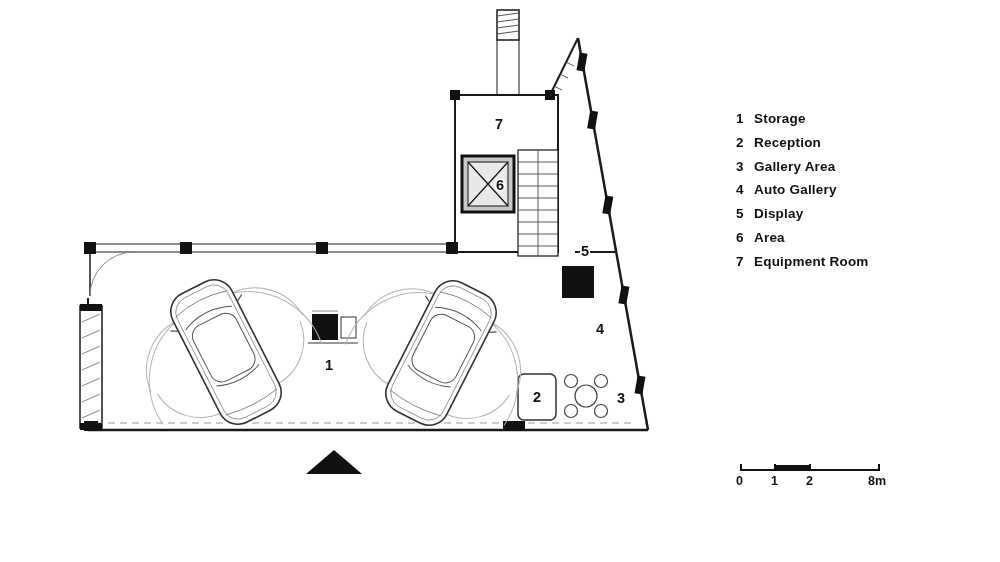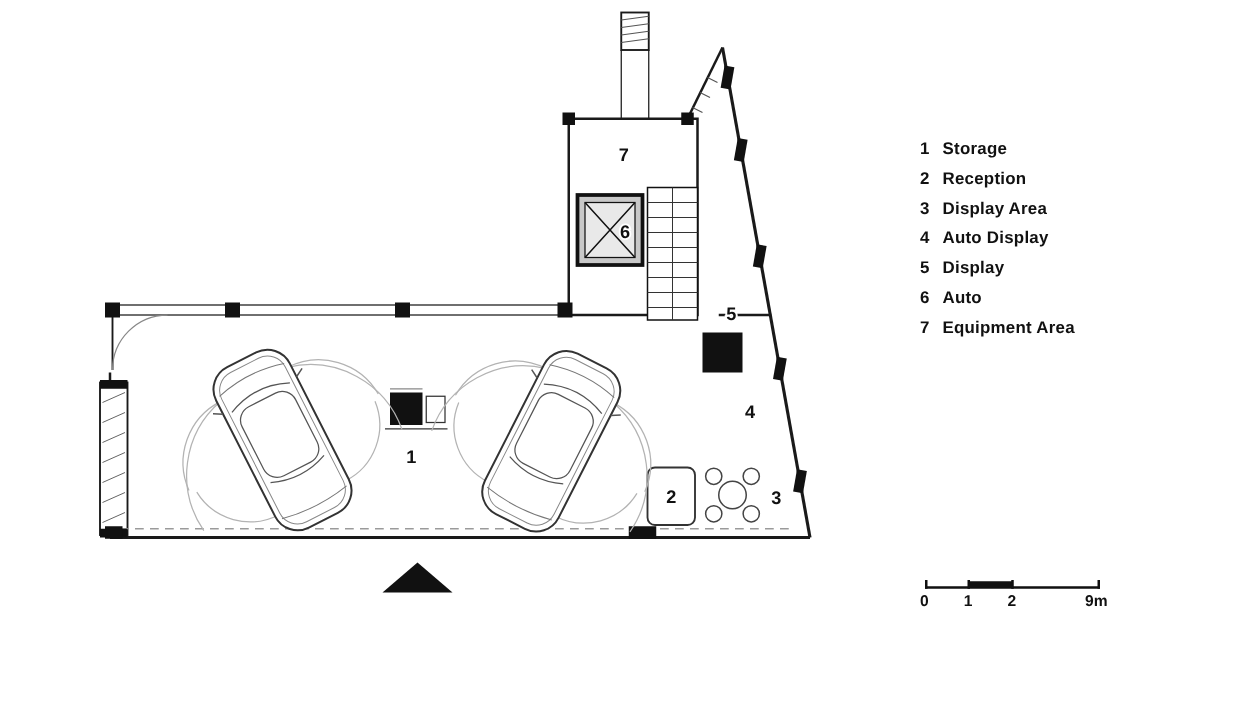--- a/index.html
+++ b/index.html
@@ -148,46 +148,46 @@
     <div class="legend-row">
       <span class="legend-num">1</span>
       <span class="legend-label">Storage</span>
     </div>
     <div class="legend-row">
       <span class="legend-num">2</span>
       <span class="legend-label">Reception</span>
     </div>
     <div class="legend-row">
       <span class="legend-num">3</span>
-      <span class="legend-label">Display Area</span>
+      <span class="legend-label">Gallery Area</span>
     </div>
     <div class="legend-row">
       <span class="legend-num">4</span>
-      <span class="legend-label">Auto Display</span>
+      <span class="legend-label">Auto Gallery</span>
     </div>
     <div class="legend-row">
       <span class="legend-num">5</span>
       <span class="legend-label">Display</span>
     </div>
     <div class="legend-row">
       <span class="legend-num">6</span>
-      <span class="legend-label">Auto</span>
+      <span class="legend-label">Area</span>
     </div>
     <div class="legend-row">
       <span class="legend-num">7</span>
-      <span class="legend-label">Equipment Area</span>
+      <span class="legend-label">Equipment Room</span>
     </div>
   </div>
 
   <div class="scalebar">
     <div class="sb-line"></div>
     <div class="sb-tick" style="left:0px"></div>
     <div class="sb-tick" style="left:34px"></div>
     <div class="sb-tick" style="left:69px"></div>
     <div class="sb-tick" style="left:138px"></div>
     <div class="sb-fill"></div>
     <span class="sb-label" style="left:-4px">0</span>
     <span class="sb-label" style="left:31px">1</span>
     <span class="sb-label" style="left:66px">2</span>
-    <span class="sb-label" style="left:128px">9m</span>
+    <span class="sb-label" style="left:128px">8m</span>
   </div>
 
 </div>
 
 </body></html>

